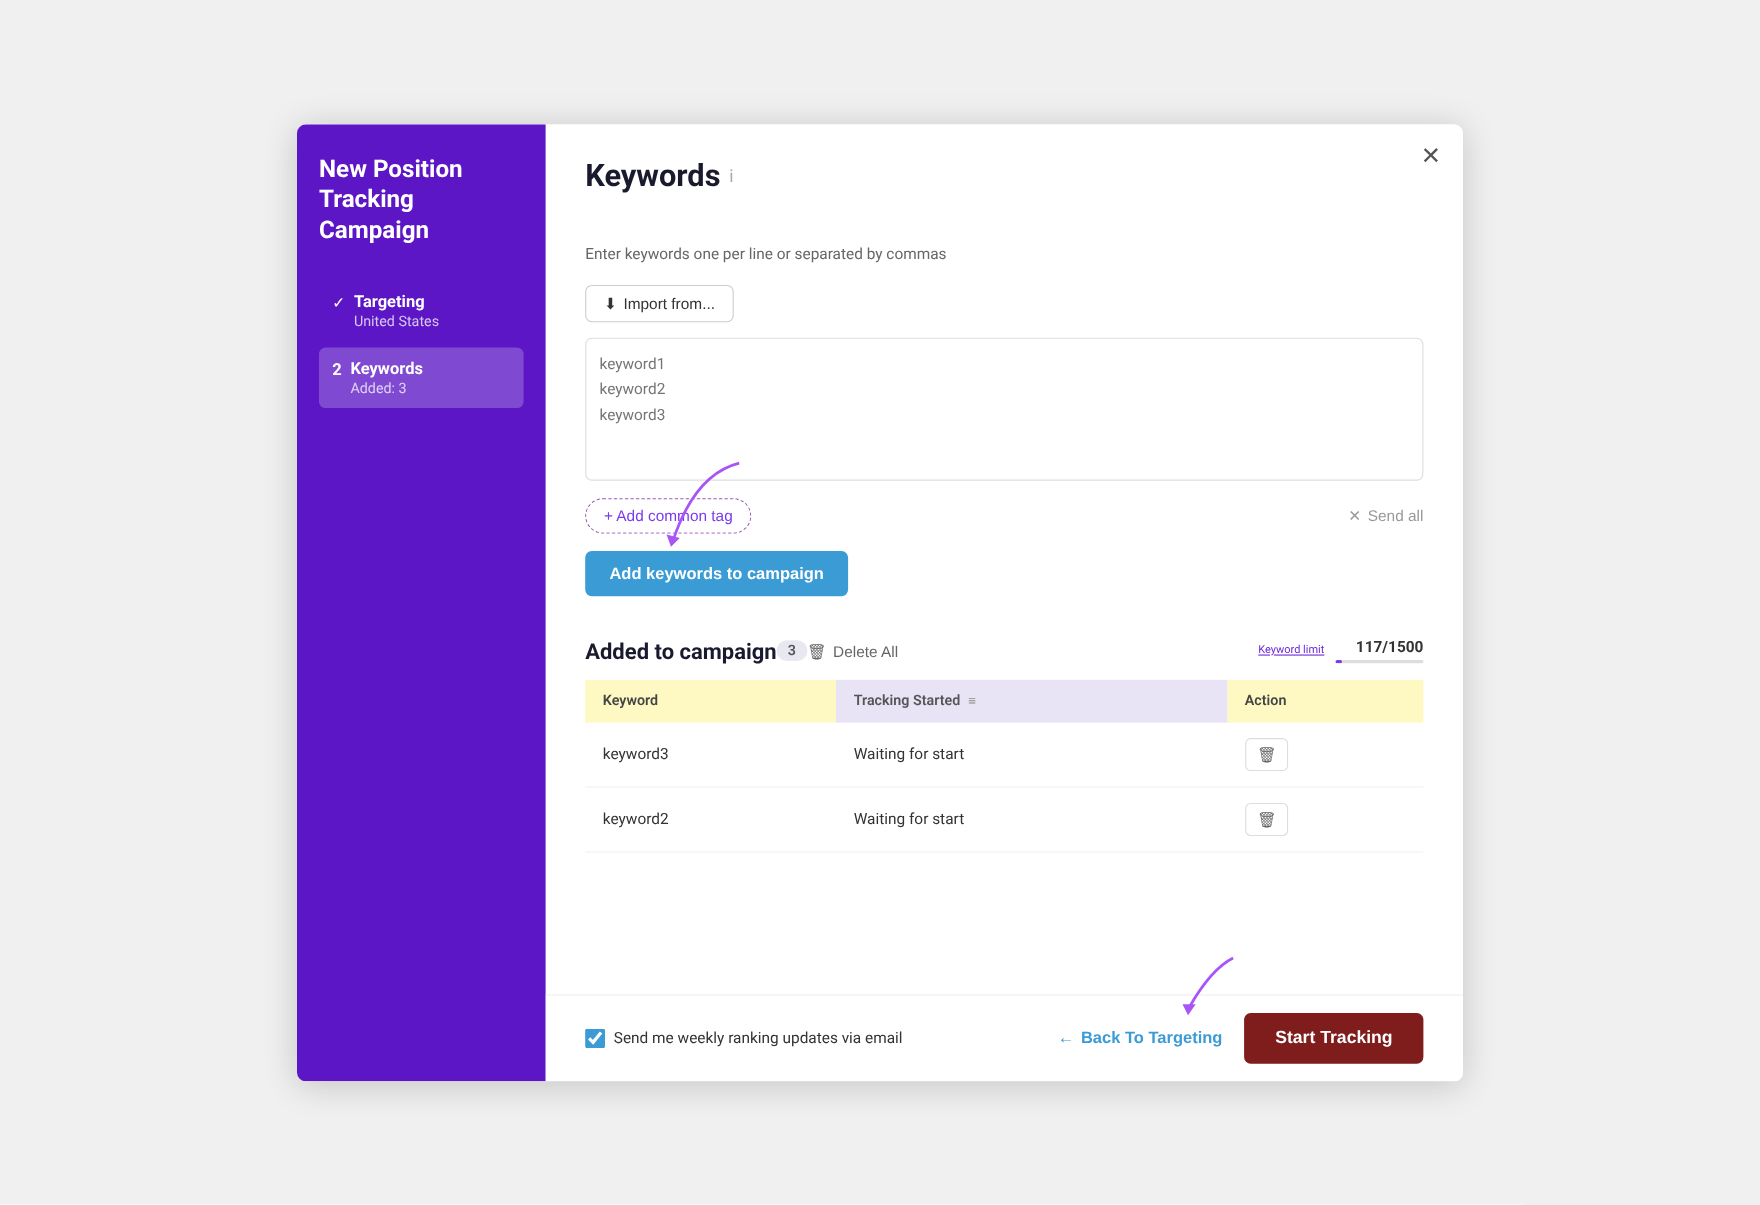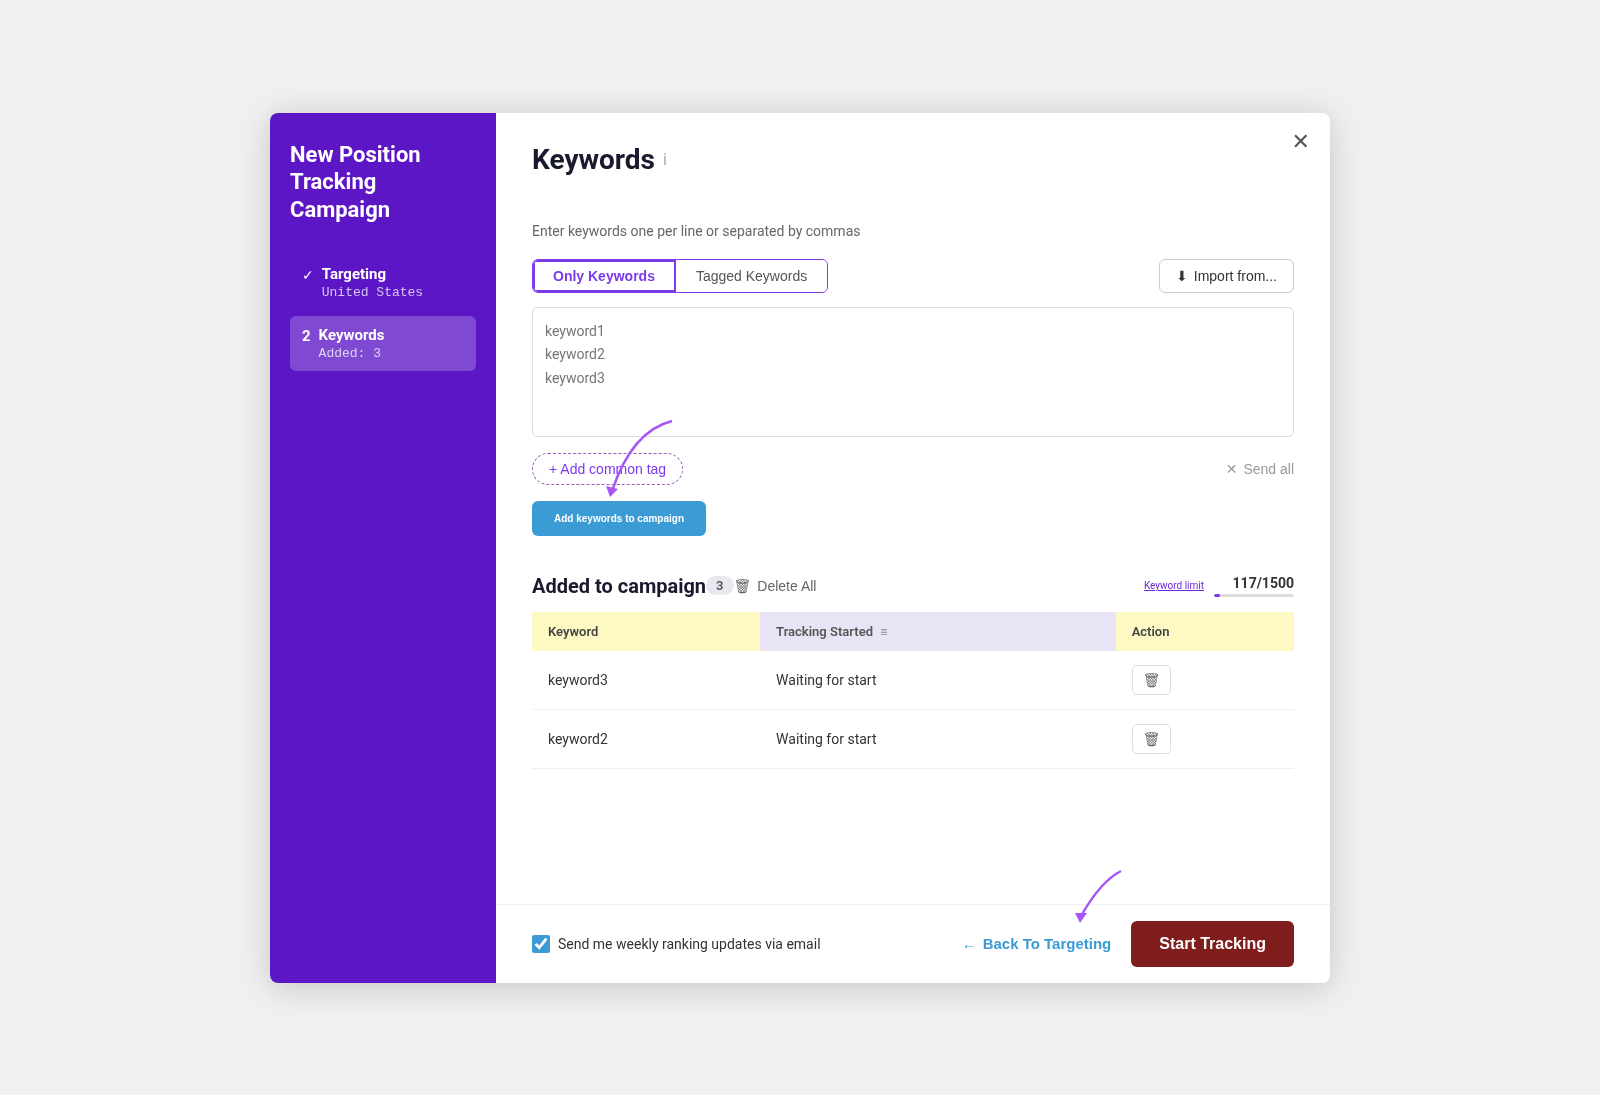--- a/index.html
+++ b/index.html
@@ -64,21 +64,20 @@
     .sidebar-item-label {
       font-weight: 700;
       font-size: 15px;
       color: #fff;
     }
 
     .sidebar-item-sub {
       font-size: 13px;
       color: rgba(255,255,255,0.75);
       margin-top: 2px;
-      font-family: Liberation Mono, monospace;
     }
 
     .sidebar-item.active {
       background: rgba(255,255,255,0.22);
       display: flex;
       align-items: flex-start;
       gap: 8px;
     }
 
     .sidebar-step-num {
@@ -235,21 +234,21 @@
       cursor: pointer;
     }
 
     
     .add-keywords-btn {
       background: #3a9bd5;
       color: #fff;
       border: none;
       border-radius: 6px;
       padding: 12px 22px;
-      font-size: 10px;
+      font-size: 15px;
       font-weight: 600;
       cursor: pointer;
       margin-bottom: 30px;
       position: relative;
     }
 
     
     .arrow-annotation {
       position: relative;
       margin-bottom: 8px;
@@ -464,24 +463,20 @@
 
       
       <div class="page-title-row">
         <h1 class="page-title">Keywords</h1>
         <span class="info-icon">i</span>
       </div>
       <p class="page-subtitle">Enter keywords one per line or separated by commas</p>
 
       
       <div class="tabs-row">
-        <div class="tabs-group">
-          <button class="tab-btn active">Only Keywords</button>
-          <button class="tab-btn">Tagged Keywords</button>
-        </div>
         <button class="import-btn">
           <span>⬇</span>
           <span>Import from...</span>
         </button>
       </div>
 
       
       <textarea class="keyword-textarea" placeholder="keyword1
 keyword2
 keyword3" style=""></textarea>

